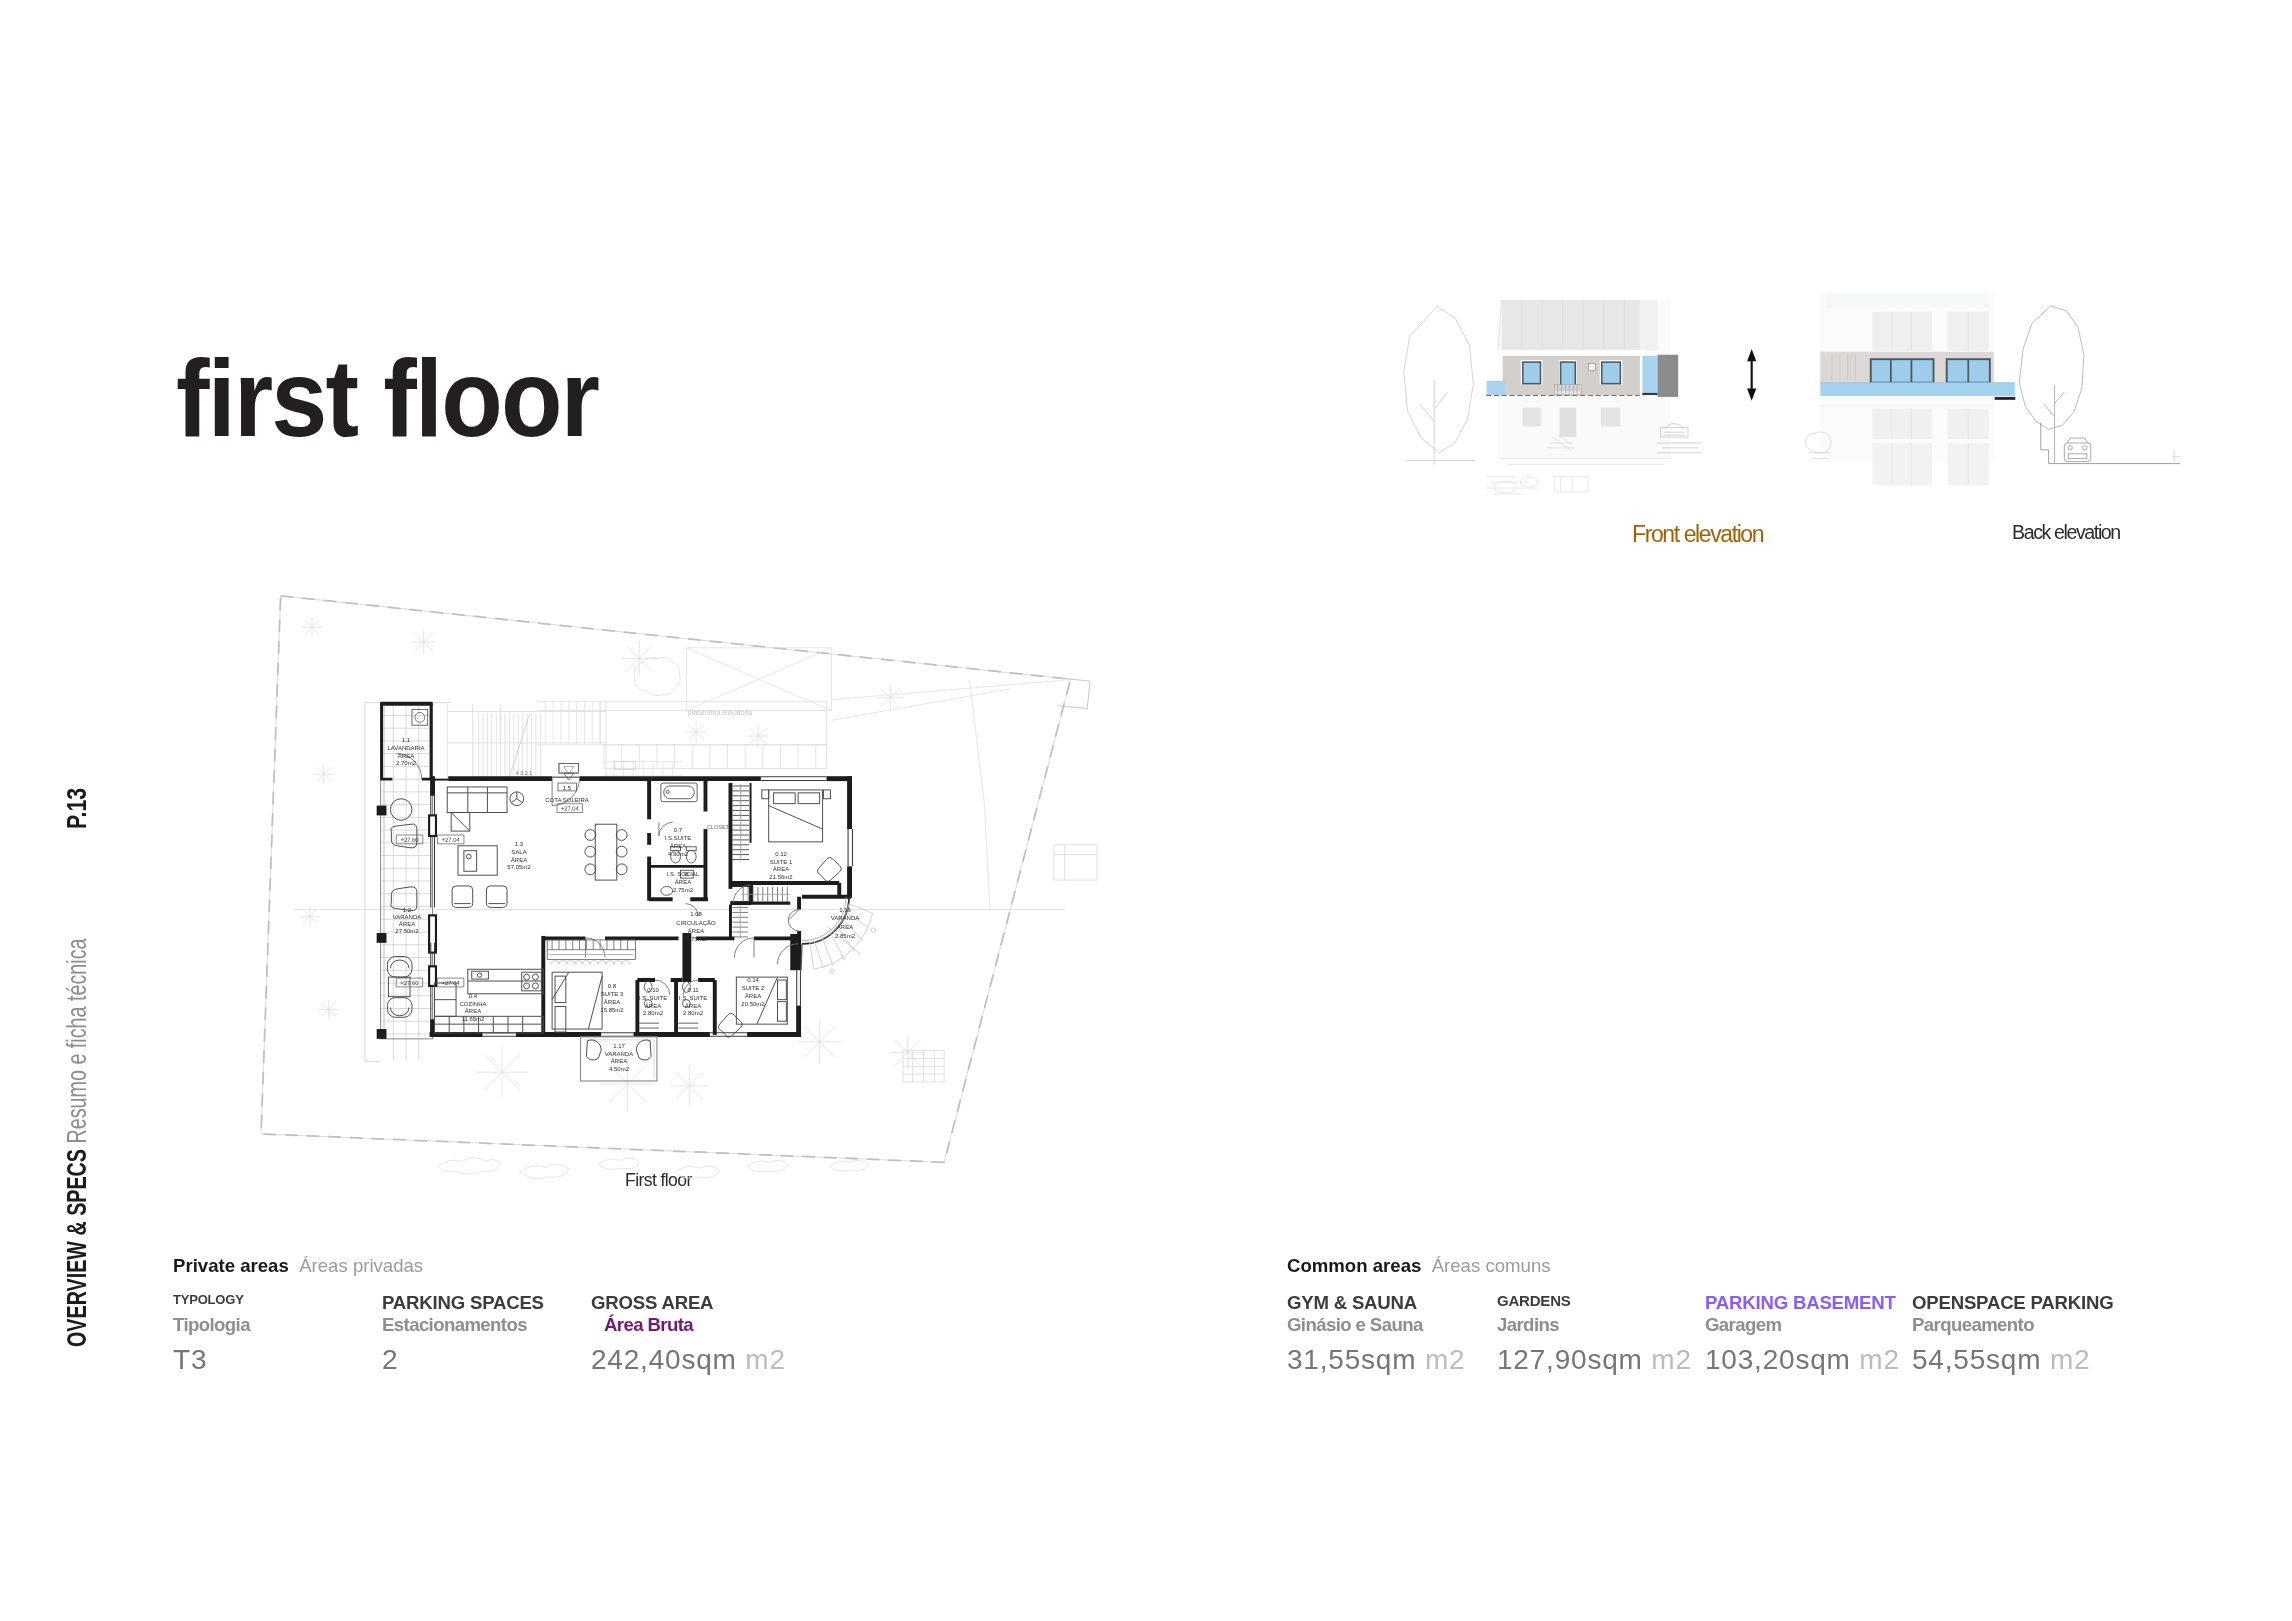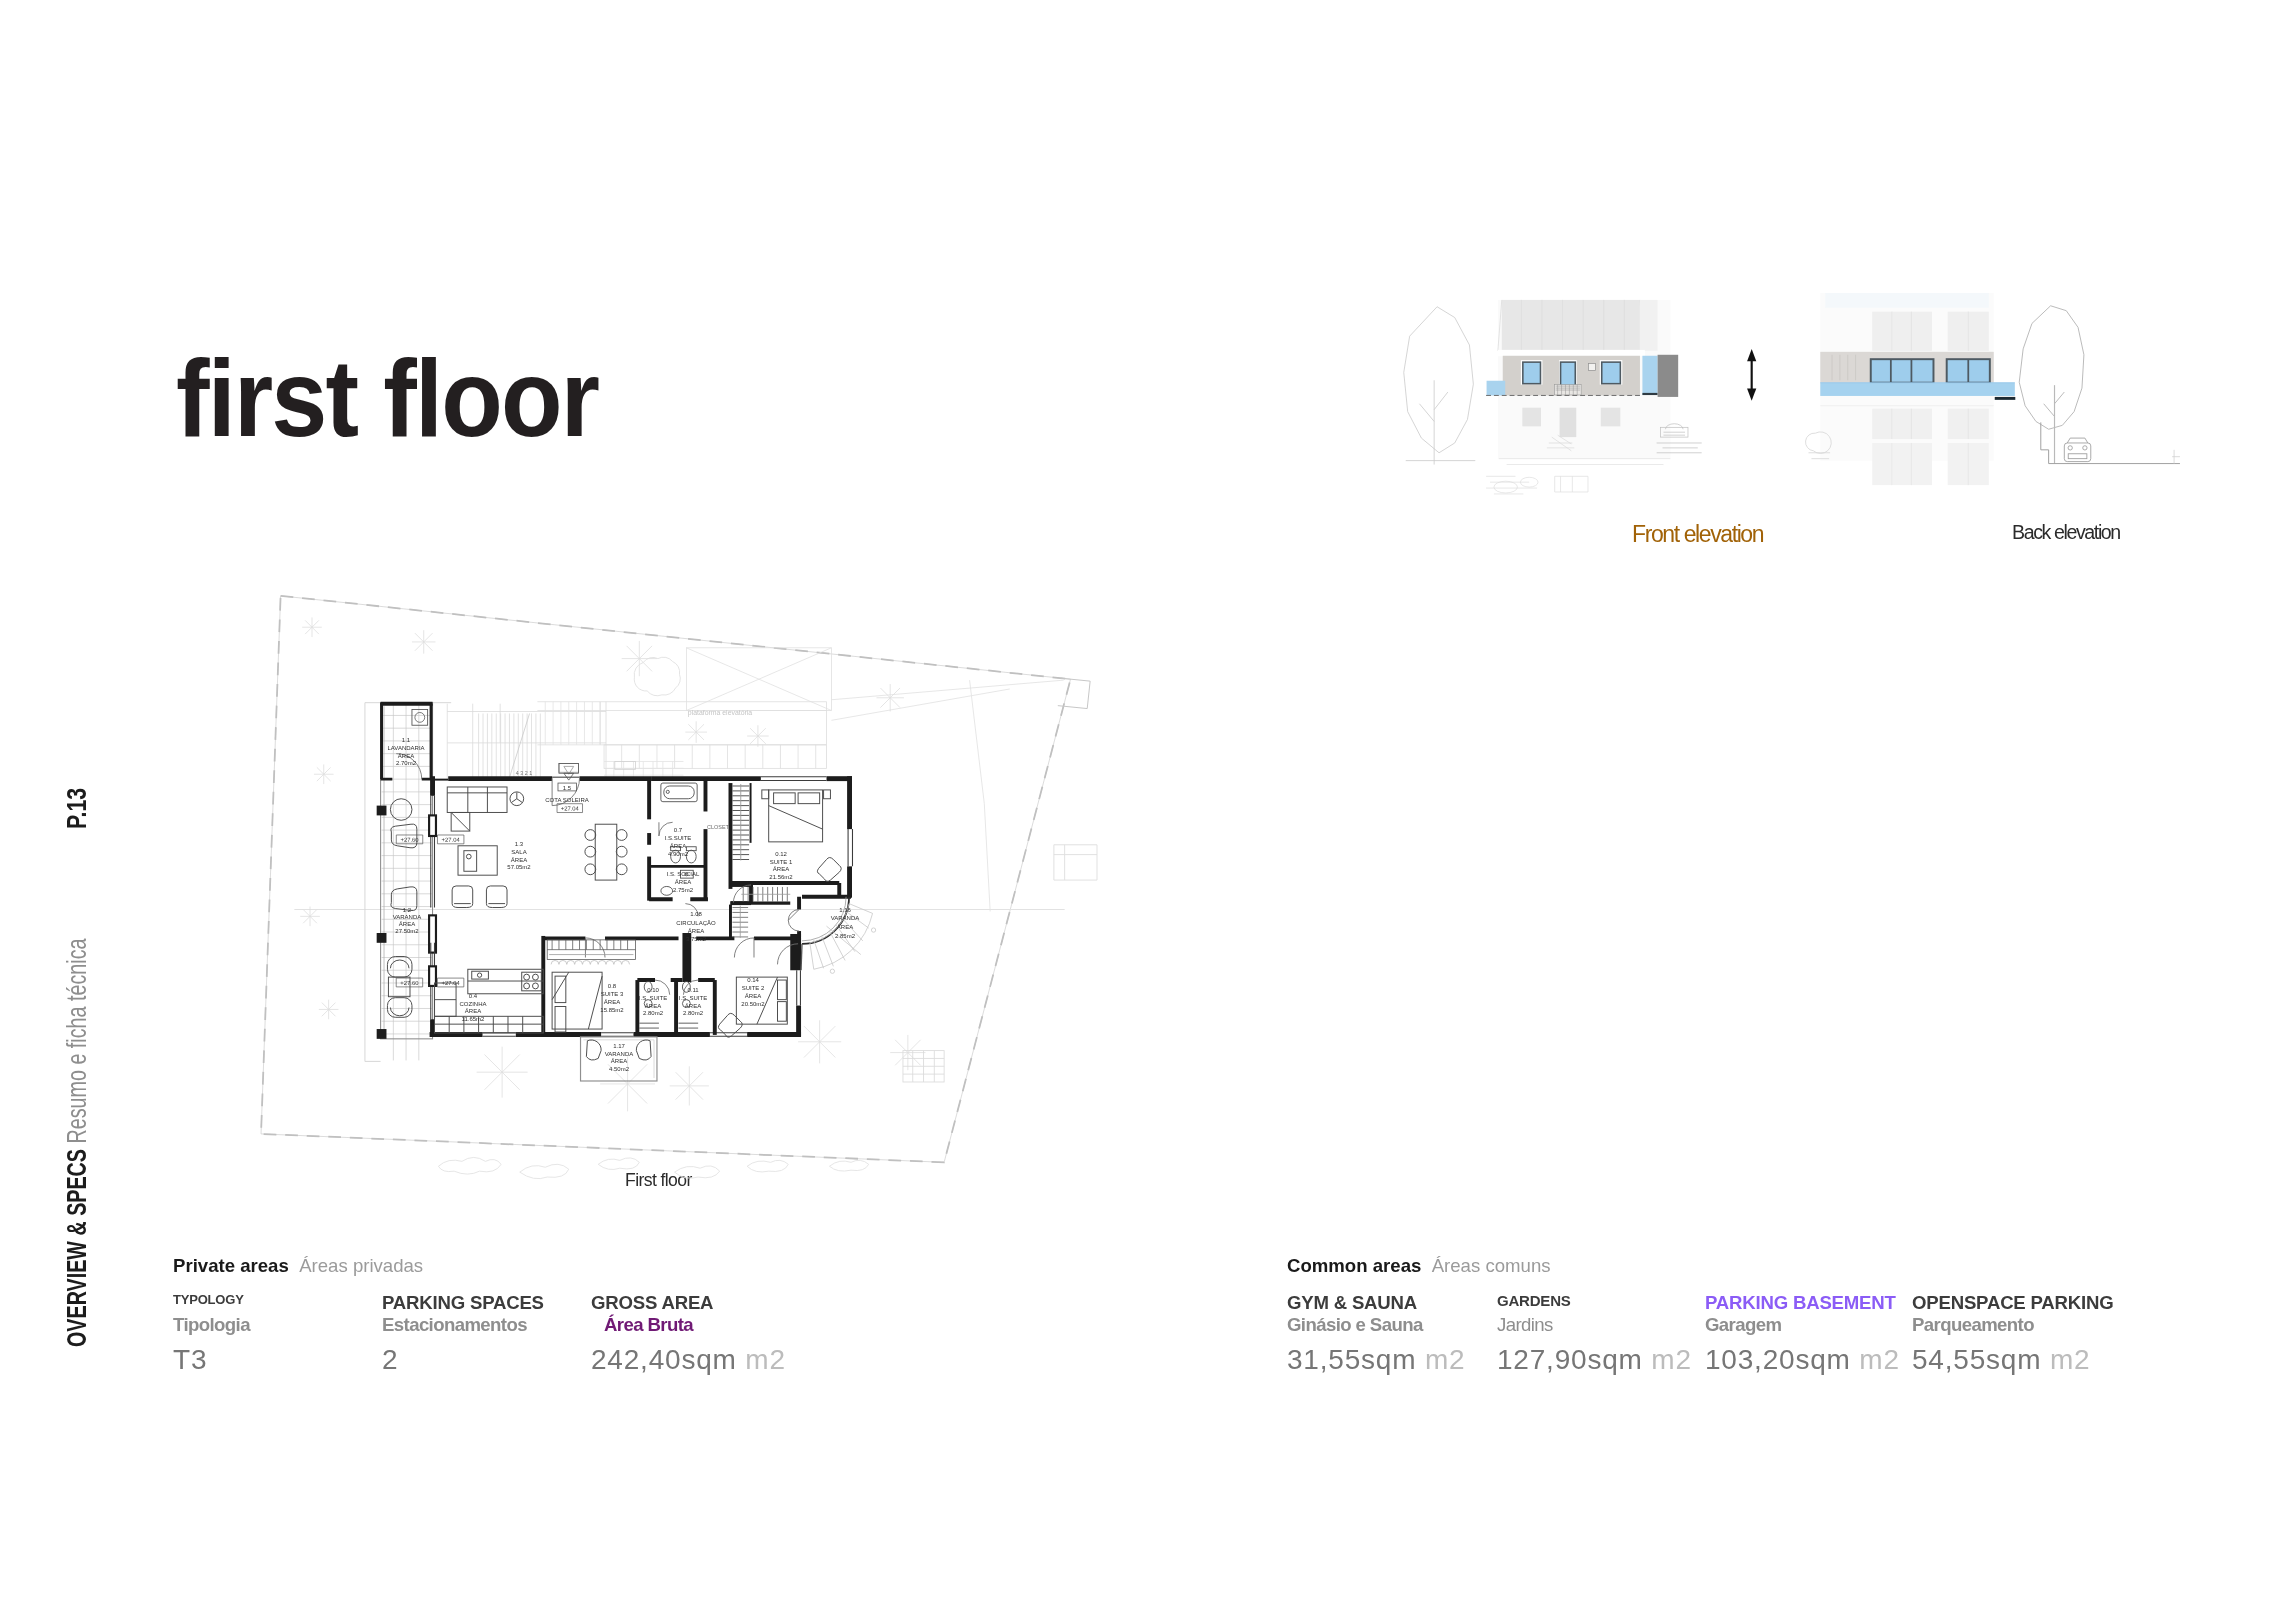--- a/index.html
+++ b/index.html
@@ -39,21 +39,21 @@
   <div class="abs" style="left:591px;top:1314px;font-size:18.6px;font-weight:bold;letter-spacing:-0.6px;color:#701a75;margin-left:13px;">Área Bruta</div>
   <div class="abs" style="left:591px;top:1344px;font-size:28px;letter-spacing:0.8px;color:#767676;">242,40sqm <span style="color:#bcbcbc;">m2</span></div>
 
   <div class="abs" style="left:1287px;top:1255px;font-size:18.6px;"><span style="font-weight:bold;color:#1a1a1a;">Common areas</span>&nbsp; <span style="color:#9b9b9b;">Áreas comuns</span></div>
 
   <div class="abs" style="left:1287px;top:1292px;font-size:18.6px;font-weight:bold;letter-spacing:-0.2px;color:#3c3c3c;">GYM &amp; SAUNA</div>
   <div class="abs" style="left:1287px;top:1314px;font-size:18.6px;font-weight:bold;letter-spacing:-0.6px;color:#8e8e8e;">Ginásio e Sauna</div>
   <div class="abs" style="left:1287px;top:1344px;font-size:28px;letter-spacing:0.8px;color:#767676;">31,55sqm <span style="color:#bcbcbc;">m2</span></div>
 
   <div class="abs" style="left:1497px;top:1292px;font-size:15px;font-weight:bold;letter-spacing:-0.2px;color:#3c3c3c;">GARDENS</div>
-  <div class="abs" style="left:1497px;top:1314px;font-size:18.6px;font-weight:normal;letter-spacing:-0.6px;color:#8e8e8e;">Jardins</div>
+  <div class="abs" style="left:1497px;top:1314px;font-size:18.6px;font-weight:bold;letter-spacing:-0.6px;color:#8e8e8e;">Jardins</div>
   <div class="abs" style="left:1497px;top:1344px;font-size:28px;letter-spacing:0.8px;color:#767676;">127,90sqm <span style="color:#bcbcbc;">m2</span></div>
 
   <div class="abs" style="left:1705px;top:1292px;font-size:18.6px;font-weight:bold;letter-spacing:-0.2px;color:#8b5cf6;">PARKING BASEMENT</div>
   <div class="abs" style="left:1705px;top:1314px;font-size:18.6px;font-weight:bold;letter-spacing:-0.6px;color:#8e8e8e;">Garagem</div>
   <div class="abs" style="left:1705px;top:1344px;font-size:28px;letter-spacing:0.8px;color:#767676;">103,20sqm <span style="color:#bcbcbc;">m2</span></div>
 
   <div class="abs" style="left:1912px;top:1292px;font-size:18.6px;font-weight:bold;letter-spacing:-0.2px;color:#3c3c3c;">OPENSPACE PARKING</div>
   <div class="abs" style="left:1912px;top:1314px;font-size:18.6px;font-weight:bold;letter-spacing:-0.6px;color:#8e8e8e;">Parqueamento</div>
   <div class="abs" style="left:1912px;top:1344px;font-size:28px;letter-spacing:0.8px;color:#767676;">54,55sqm <span style="color:#bcbcbc;">m2</span></div>
 

